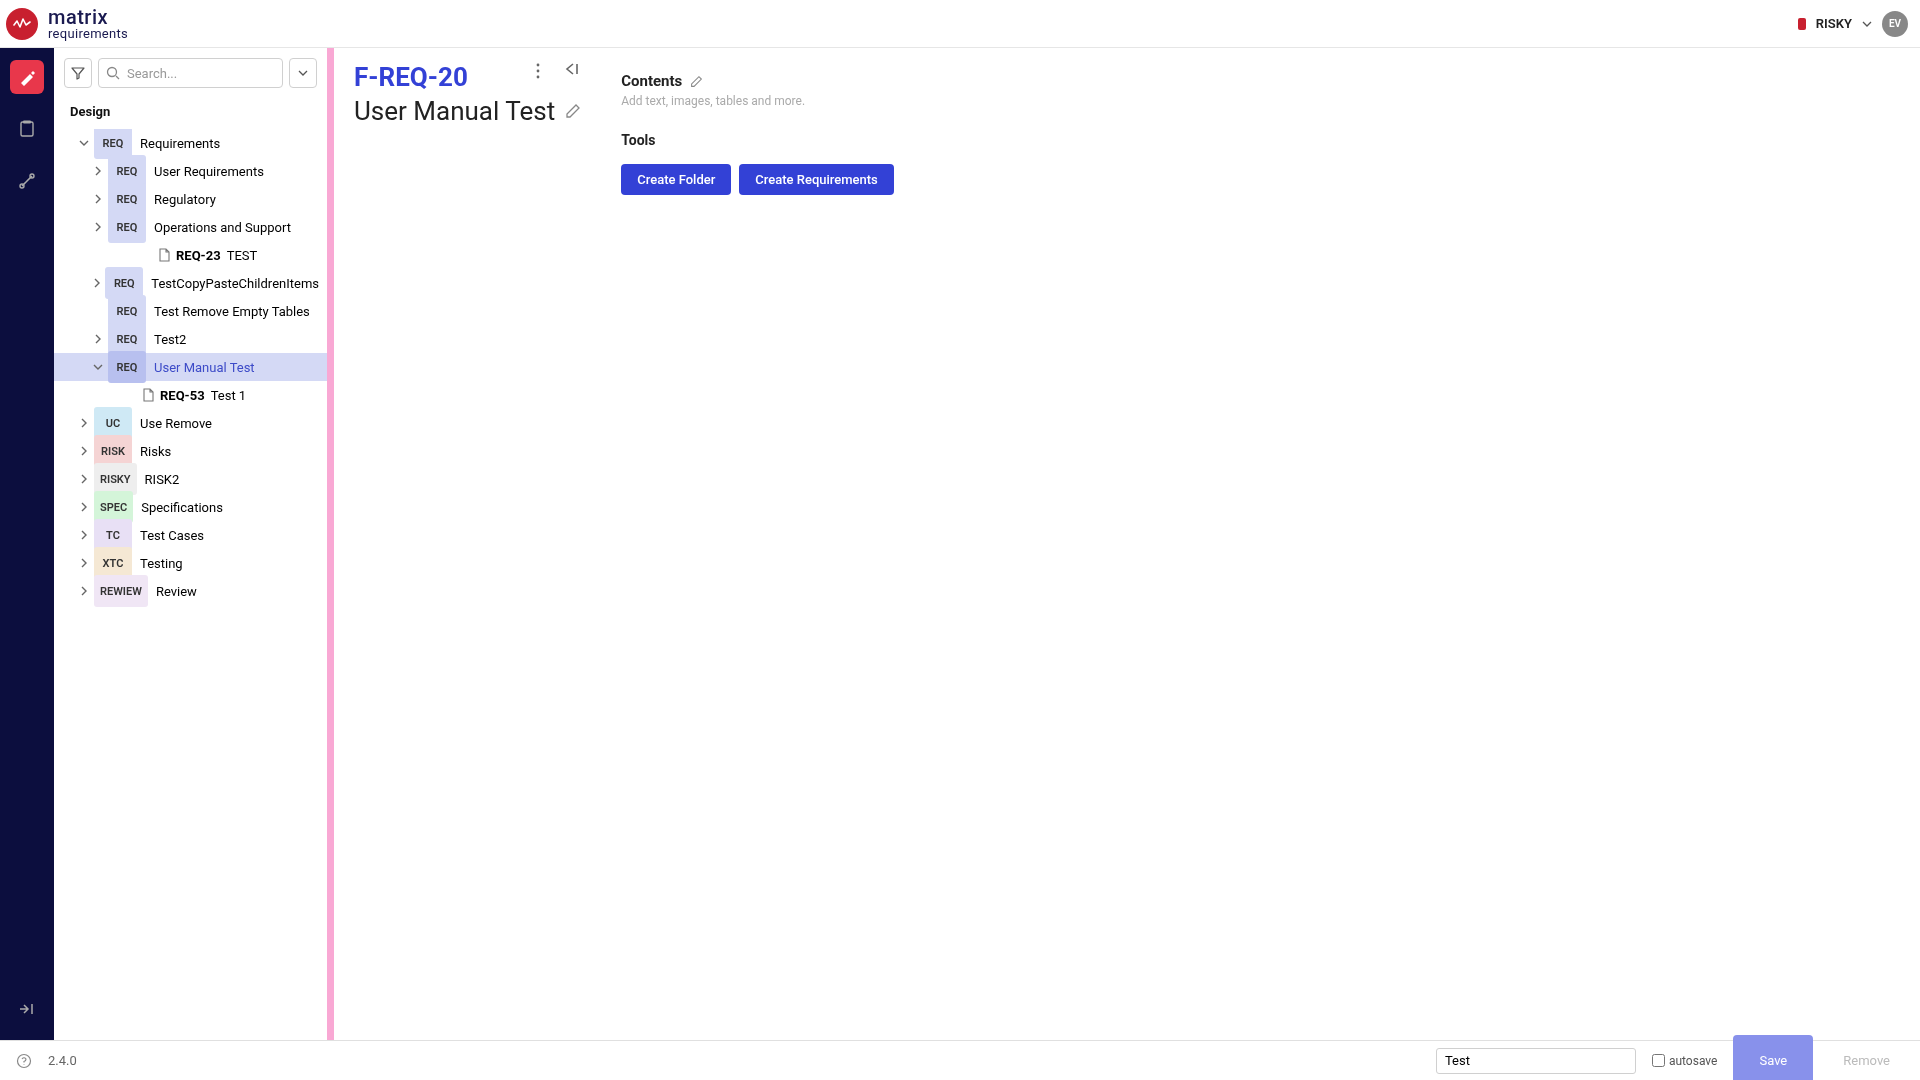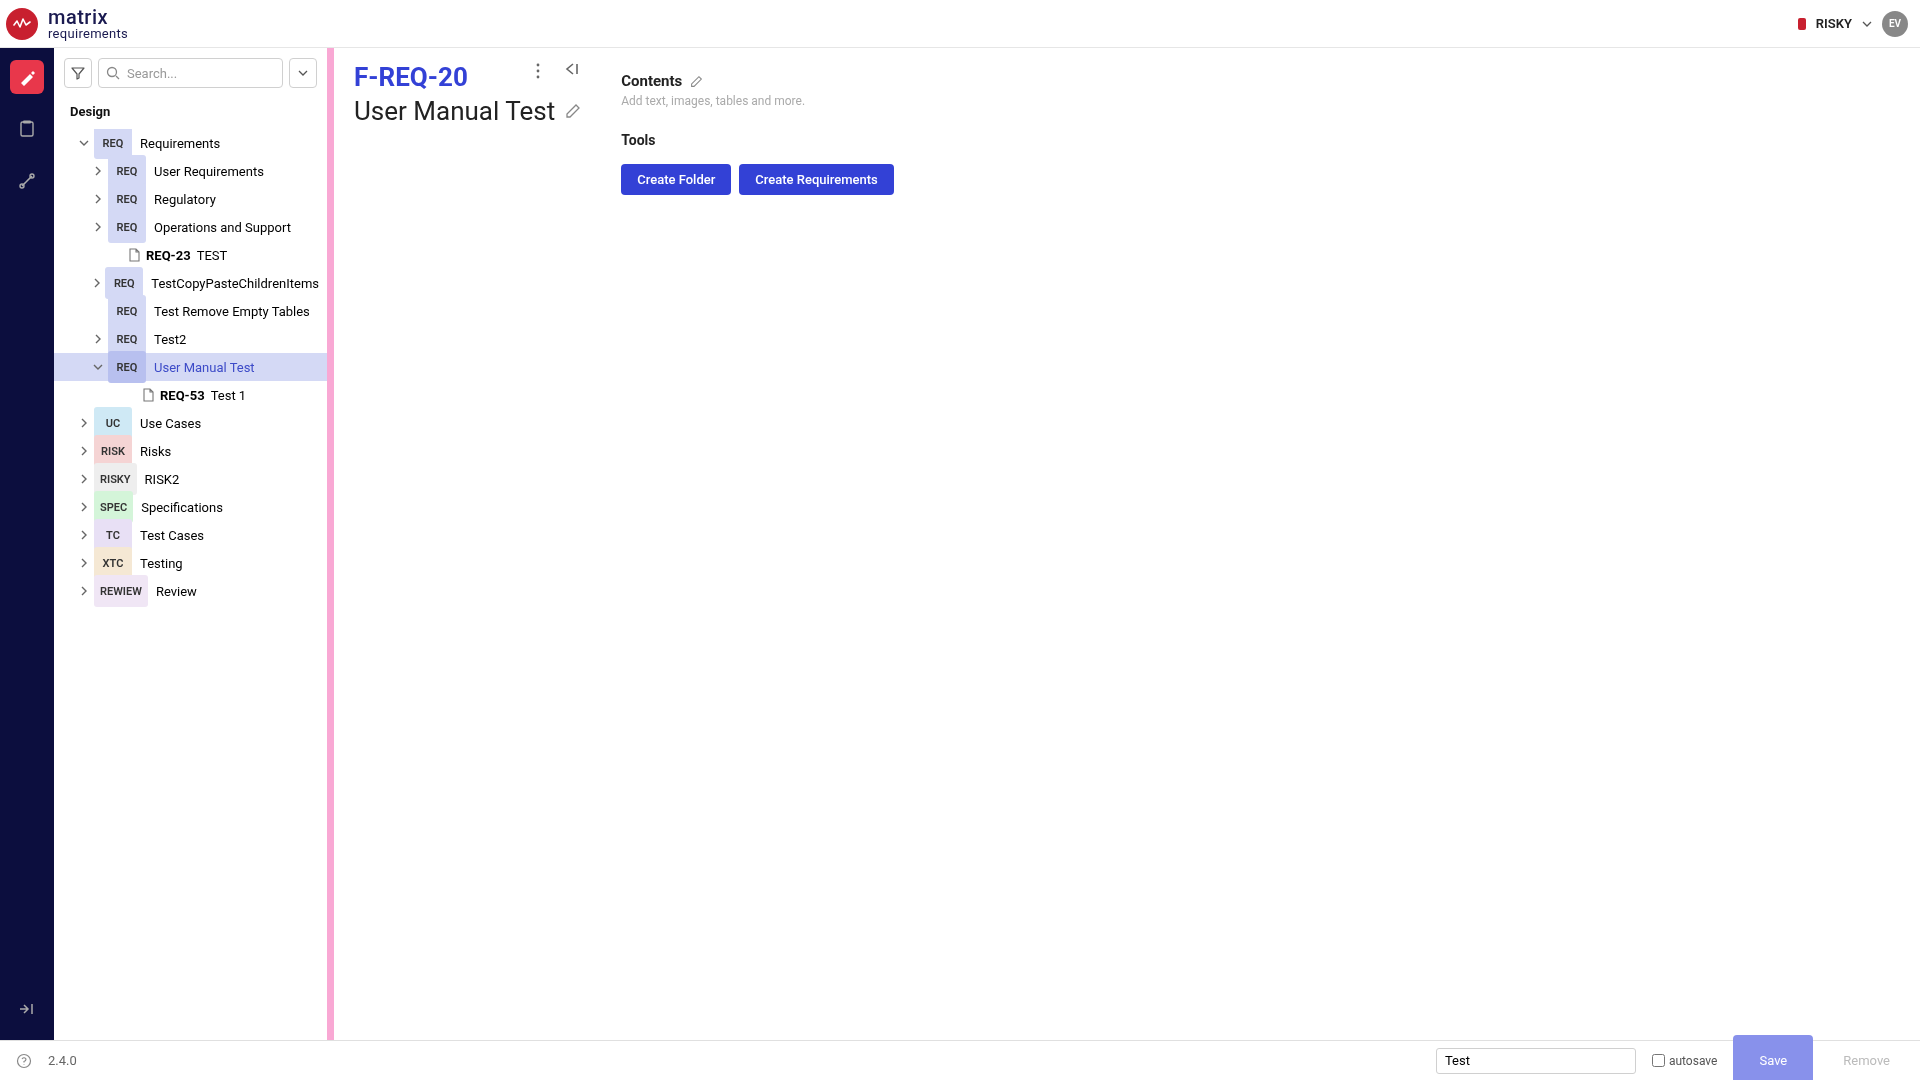--- a/index.html
+++ b/index.html
@@ -196,21 +196,21 @@
           </div>
           <div class="tree-row" style="padding-left: 34px;">
             <span class="tree-chevron">
               <svg width="12" height="12" viewBox="0 0 12 12">
                 <path d="M4 2 L8 6 L4 10" stroke="#666" stroke-width="1.4" fill="none"></path>
               </svg>
             </span>
             <span class="tag tag-REQ">REQ</span>
             <span class="tree-label">Operations and Support</span>
           </div>
-          <div class="tree-row" style="padding-left: 54px;">
+          <div class="tree-row" style="padding-left: 84px;">
             <span class="tree-chevron"></span>
             <svg width="12" height="14" viewBox="0 0 12 14" class="doc-icon">
               <path d="M2 1 L8 1 L11 4 L11 13 L2 13 Z M8 1 L8 4 L11 4" stroke="#777" stroke-width="1.1" fill="none"></path>
             </svg>
             <span class="doc-id">REQ-23</span>
             <span class="tree-label">TEST</span>
           </div>
           <div class="tree-row" style="padding-left: 34px;">
             <span class="tree-chevron">
               <svg width="12" height="12" viewBox="0 0 12 12">
@@ -251,21 +251,21 @@
             <span class="doc-id">REQ-53</span>
             <span class="tree-label">Test 1</span>
           </div>
           <div class="tree-row" style="padding-left: 20px;">
             <span class="tree-chevron">
               <svg width="12" height="12" viewBox="0 0 12 12">
                 <path d="M4 2 L8 6 L4 10" stroke="#666" stroke-width="1.4" fill="none"></path>
               </svg>
             </span>
             <span class="tag tag-UC">UC</span>
-            <span class="tree-label">Use Cases</span>
+            <span class="tree-label">Use Remove</span>
           </div>
           <div class="tree-row" style="padding-left: 20px;">
             <span class="tree-chevron">
               <svg width="12" height="12" viewBox="0 0 12 12">
                 <path d="M4 2 L8 6 L4 10" stroke="#666" stroke-width="1.4" fill="none"></path>
               </svg>
             </span>
             <span class="tag tag-RISK">RISK</span>
             <span class="tree-label">Risks</span>
           </div>

